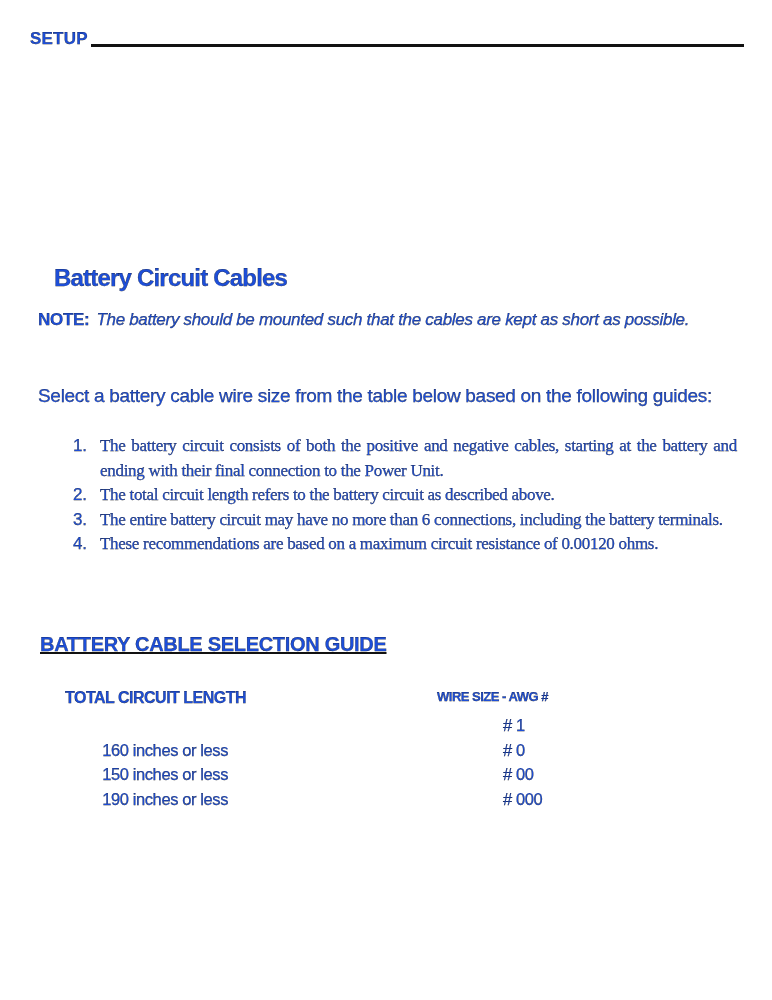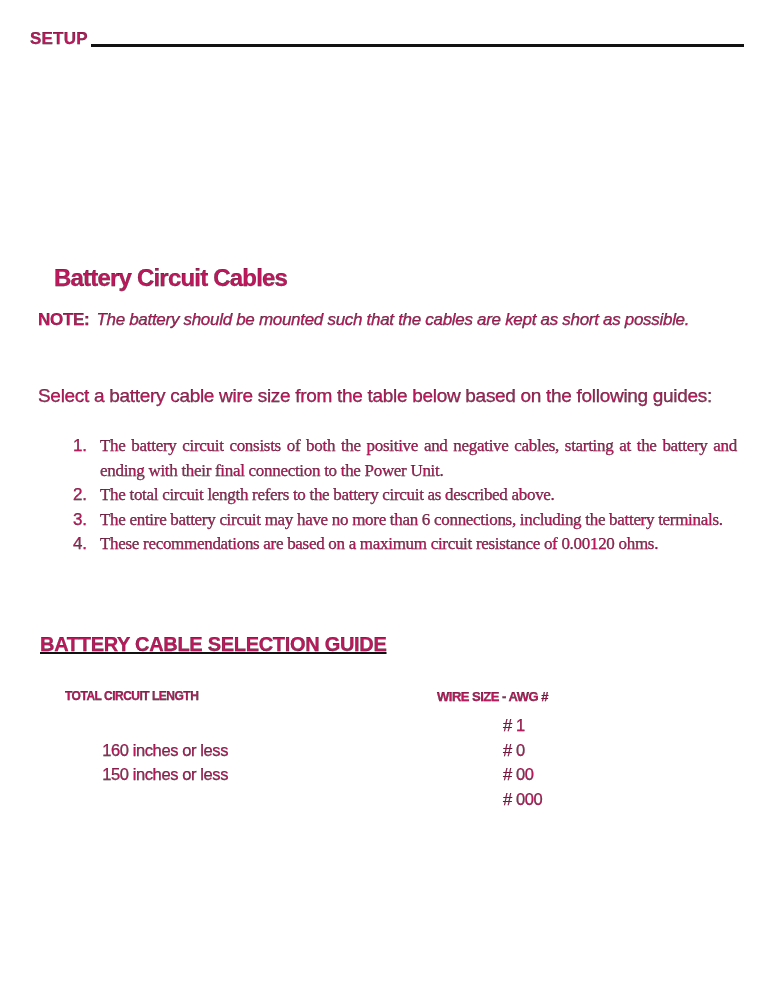--- a/index.html
+++ b/index.html
@@ -5,21 +5,21 @@
   html, body {
     margin: 0;
     padding: 0;
     background: #ffffff;
   }
   .page {
     position: relative;
     width: 772px;
     height: 1000px;
     background: #ffffff;
-    color: #be185d;
+    color: #1d4ed8;
     font-family: "Liberation Sans", sans-serif;
     -webkit-text-stroke: 0.25px #111111;
     overflow: hidden;
   }
 
   
   .running-header {
     position: absolute;
     left: 30px;
     right: 28px;
@@ -132,21 +132,21 @@
     top: 689px;
     width: 772px;
   }
   .sel-thead {
     position: relative;
     height: 27px;
   }
   .th-length {
     position: absolute;
     left: 65px;
-    font-size: 12px;
+    font-size: 16px;
     font-weight: 700;
     letter-spacing: -0.5px;
     white-space: nowrap;
   }
   .th-wire {
     position: absolute;
     left: 437px;
     font-size: 13px;
     font-weight: 700;
     letter-spacing: -0.5px;
@@ -220,17 +220,18 @@
     </div>
     <div class="sel-row">
       <span class="td-length">160 inches or less</span>
       <span class="td-wire"># 0</span>
     </div>
     <div class="sel-row">
       <span class="td-length">150 inches or less</span>
       <span class="td-wire"># 00</span>
     </div>
     <div class="sel-row">
+      <span class="td-length">190 inches or less</span>
       <span class="td-wire"># 000</span>
     </div>
   </div>
 
 </div>
 
 </body></html>

